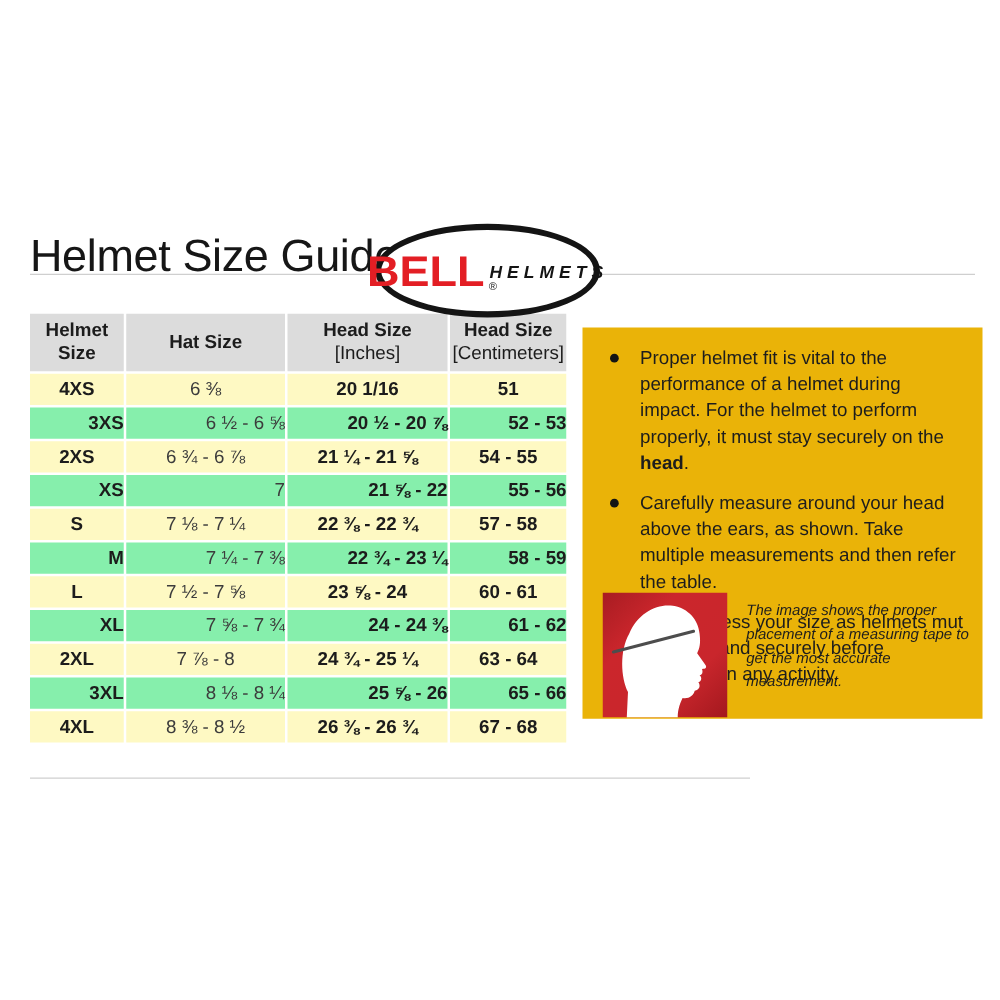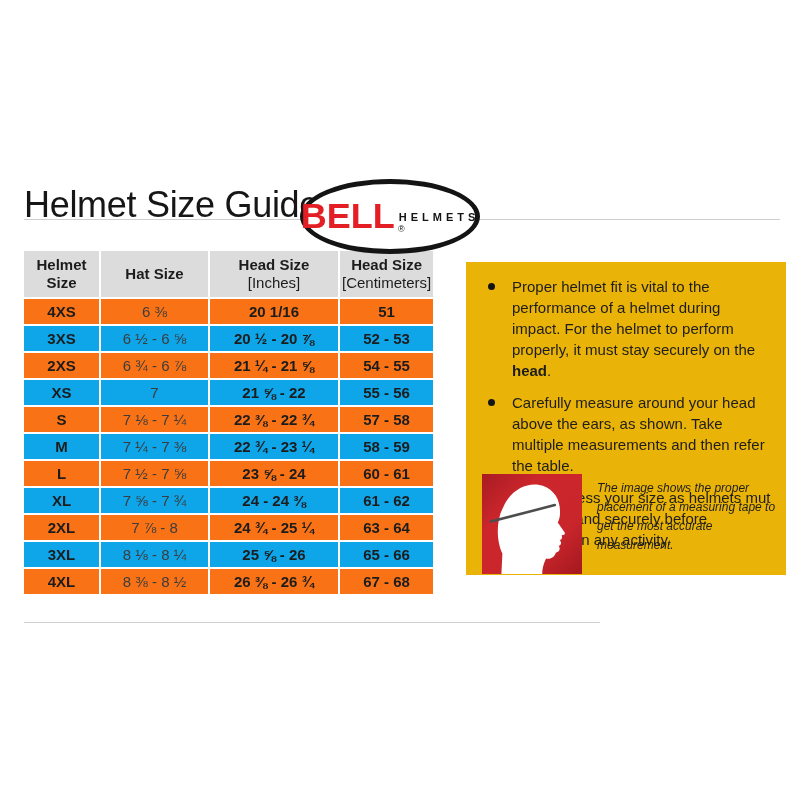--- a/index.html
+++ b/index.html
@@ -24,40 +24,40 @@
     display:flex; align-items:center; justify-content:center;
     z-index:2;
   }
   .bell-brand-row { position:relative; line-height:1; margin-top:2px; }
   .bell-word {
     font-size:36px; font-weight:bold; letter-spacing:0px; line-height:0.9;
     transform:scaleY(0.95); display:inline-block;
   }
   .bell-reg { position:absolute; right:-10px; bottom:0px; font-size:9px; color:#141414; }
   .bell-sub {
-    font-size:11px; font-weight:bold; letter-spacing:4px; color:#141414;
-    margin-top:1px; margin-left:4px; line-height:1;
+    font-size:14px; font-weight:bold; letter-spacing:4px; color:#141414;
+    margin-top:1px; margin-left:4px; line-height:1;font-style:italic;
   }
 
   
   .table-wrap { position:absolute; left:22px; top:249px; }
   table.size-table { border-collapse:separate; border-spacing:2px; }
   .size-table th, .size-table td {
     text-align:center; vertical-align:middle; font-size:15px; color:#1c1c1c;
   }
   .size-table th { height:46px; font-weight:bold; padding:0 2px; }
   .size-table td { height:25px; font-weight:bold; }
   .size-table td.regular { font-weight:normal; color:#3c3c3c; }
   .size-table .c0 { width:75px; }
-  .size-table .c1 { width:107px; }
+  .size-table .c1 { width:127px; }
   .size-table .c2 { width:128px; }
   .size-table .c3 { width:93px; }
   .size-table thead th { background:#dcdcdc; }
-  .size-table tr.light td { background:#f97316; }
-  .size-table tr.dark  td { background:#0ea5e9; }
+  .size-table tr.light td { background:#fef9c3; }
+  .size-table tr.dark  td { background:#86efac;text-align:right; }
   .hline { line-height:18px; }
   .hline2 { font-weight:normal; line-height:18px; }
   .hline2:empty { display:none; }
   th.bold-sub .hline2 { font-weight:bold; }
 
   .bottom-divider {
     position:absolute; left:24px; top:622px; width:576px; height:1px; background:#cfcfcf;
   }
 
   

